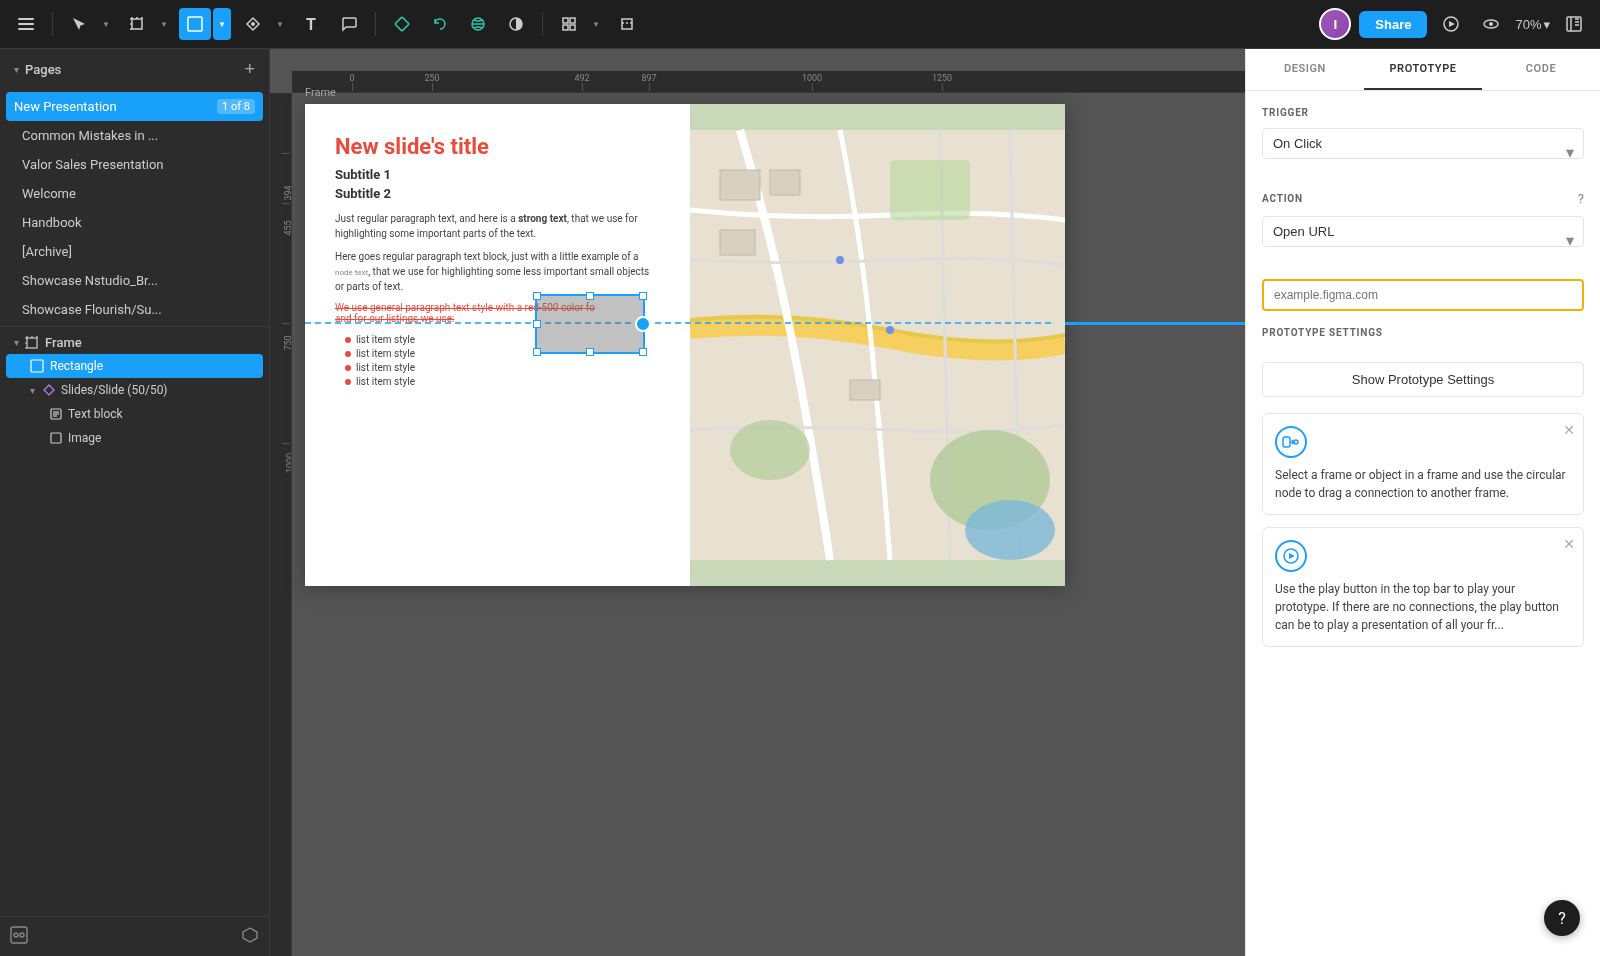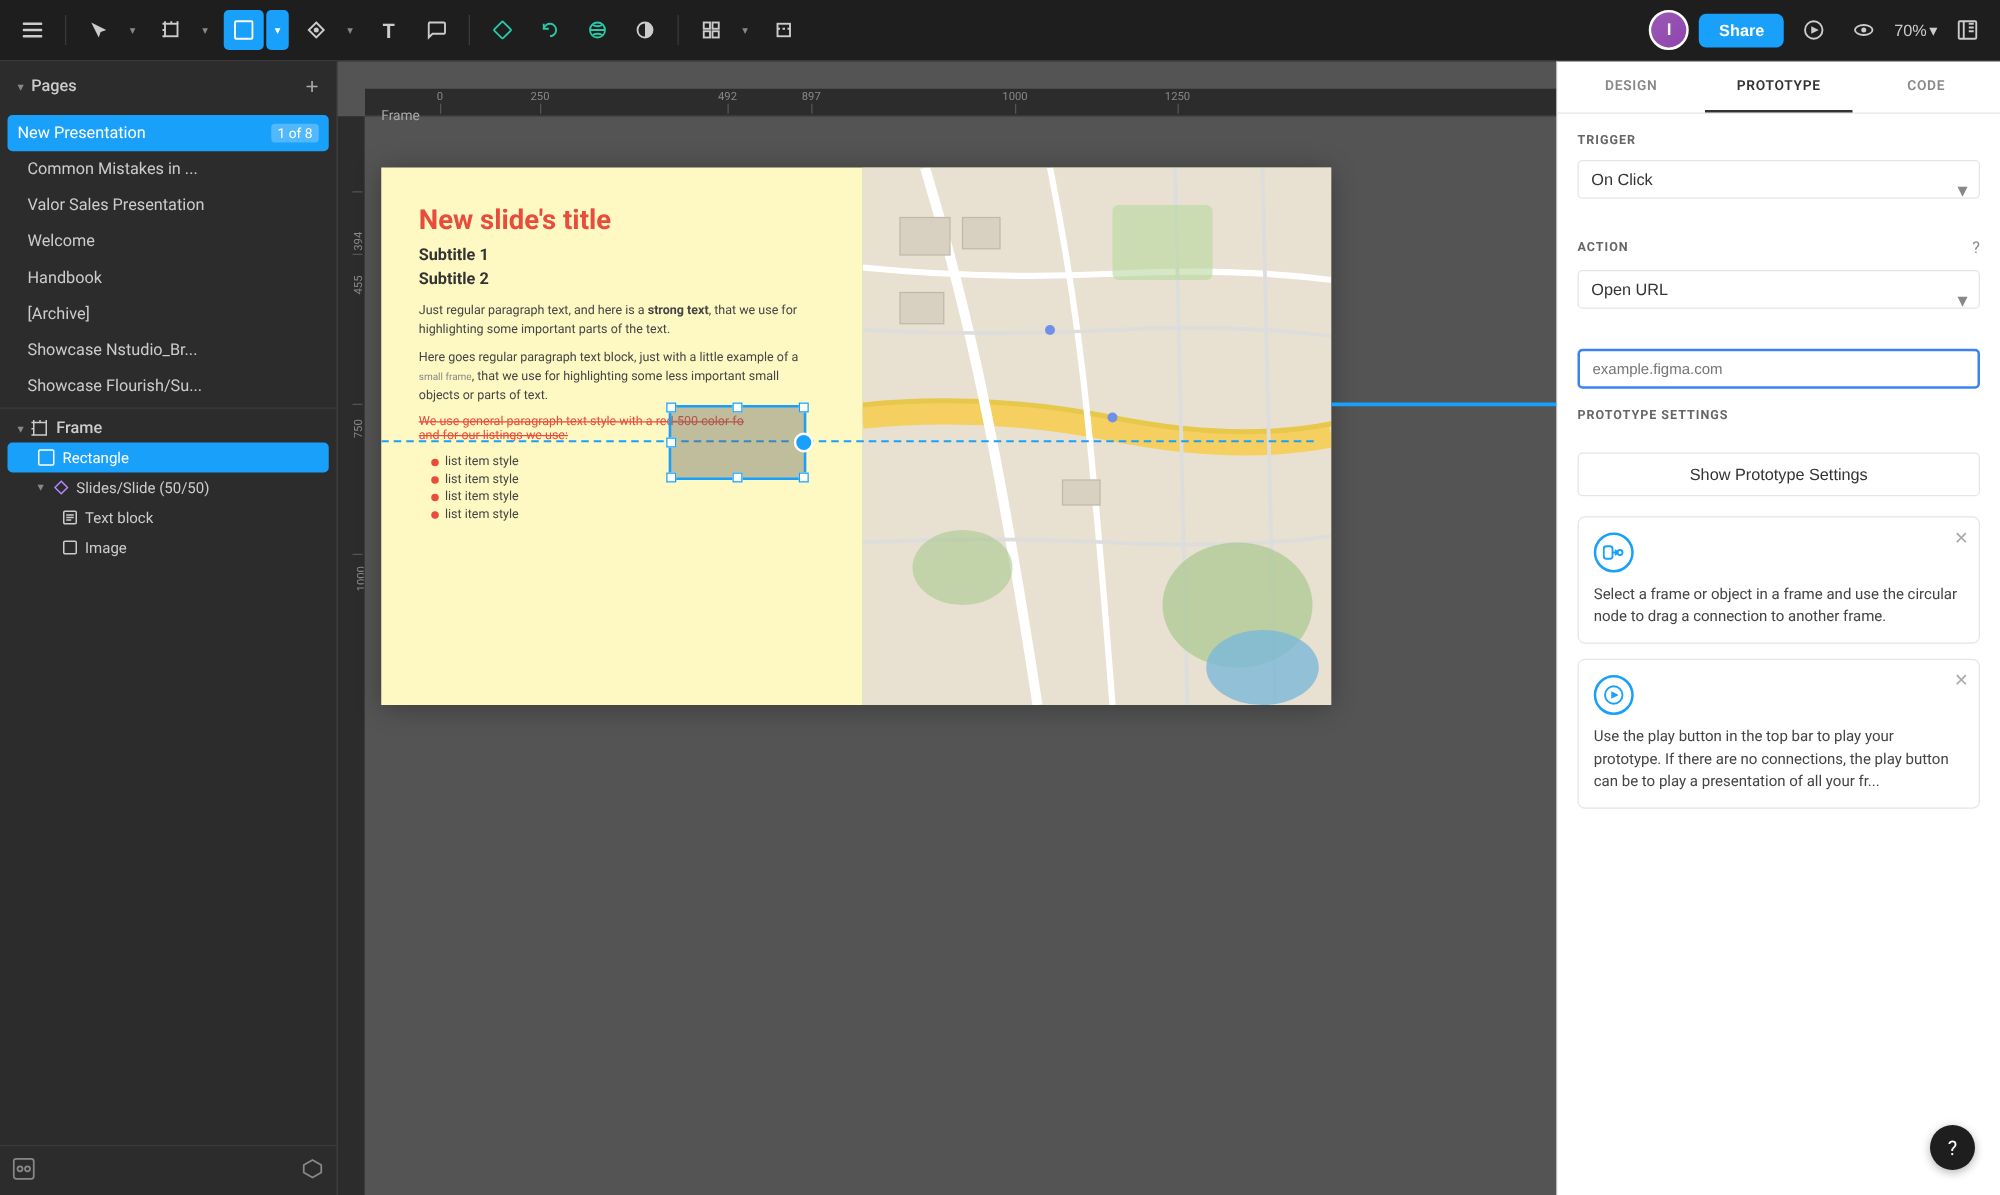--- a/index.html
+++ b/index.html
@@ -135,25 +135,24 @@
       top: -18px;
       left: 0;
       color: #aaa;
       font-size: 11px;
     }
     .slide-frame {
       position: absolute;
       top: 0;
       left: 0;
       width: 760px;
-      height: 430px;
-      background: #fef9c3;
+      height: 482px;
+      background: #ffffff;
       box-shadow: 0 2px 20px rgba(0,0,0,0.3);
       overflow: hidden;
-      margin-top: 30px;
     }
 
     
     .slide-content {
       padding: 30px 30px 20px;
       position: relative;
       height: 100%;
     }
     .slide-title { color: #e74c3c; font-size: 22px; font-weight: 700; margin-bottom: 8px; }
     .slide-subtitle1 { font-size: 13px; font-weight: 700; color: #333; margin-bottom: 4px; }
@@ -257,21 +256,21 @@
 
     .action-row {
       display: flex; align-items: center; justify-content: space-between;
       margin-bottom: 10px;
     }
     .action-help { color: #888; font-size: 13px; cursor: pointer; }
 
     .url-input {
       width: 100%;
       padding: 7px 10px;
-      border: 2px solid #3b82f6;
+      border: 2px solid #eab308;
       border-radius: 4px;
       font-size: 12px;
       color: #999;
       outline: none;
       margin-bottom: 16px;
     }
 
     .proto-settings-label {
       font-size: 10px; font-weight: 700; letter-spacing: 0.08em;
       color: #666; margin-bottom: 24px; text-transform: uppercase;
@@ -700,21 +699,21 @@
             <circle cx="150" cy="130" r="4" fill="#7090e8"></circle>
             <circle cx="200" cy="200" r="4" fill="#7090e8"></circle>
           </svg>
         </div>
 
         <div class="slide-content">
           <div class="slide-title">New slide's title</div>
           <div class="slide-subtitle1">Subtitle 1</div>
           <div class="slide-subtitle2">Subtitle 2</div>
           <div class="slide-para">Just regular paragraph text, and here is a <strong>strong text</strong>, that we use for highlighting some important parts of the text.</div>
-          <div class="slide-para">Here goes regular paragraph text block, just with a little example of a <small>small frame</small>, that we use for highlighting some less important small objects or parts of text.</div>
+          <div class="slide-para">Here goes regular paragraph text block, just with a little example of a <small>node text</small>, that we use for highlighting some less important small objects or parts of text.</div>
           <div class="slide-strikethrough">We use general paragraph text style with a red-500 color fo<br>and for our listings we use:</div>
           <div class="list-items">
             <div class="list-item">
                 <div class="list-dot"></div>
                 <span>list item style</span>
               </div>
             <div class="list-item">
                 <div class="list-dot"></div>
                 <span>list item style</span>
               </div>

